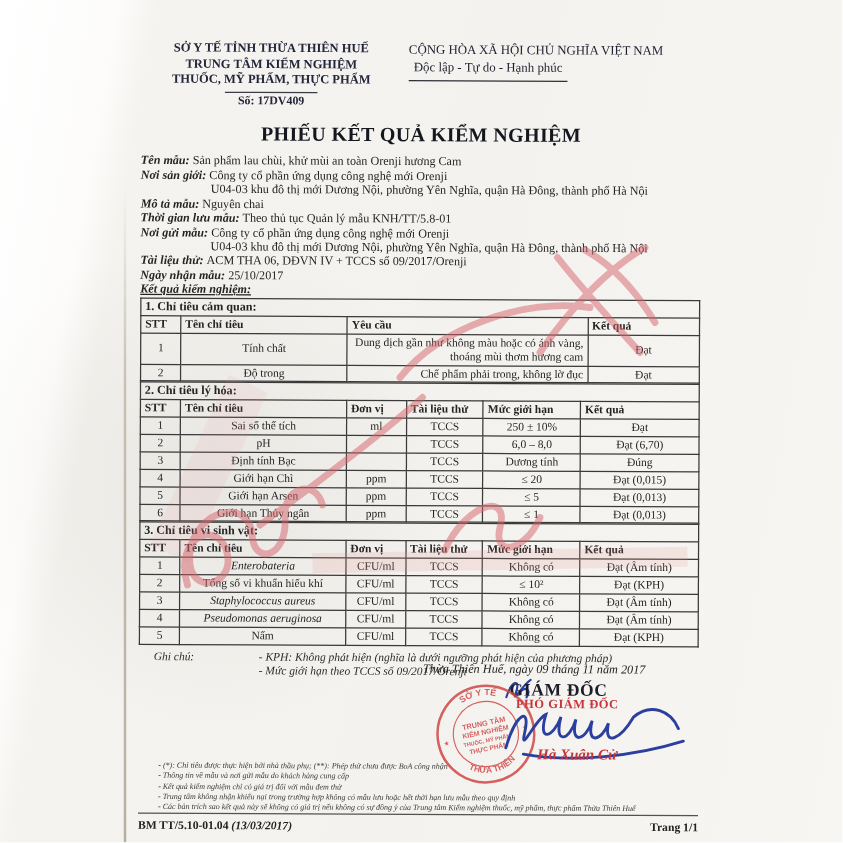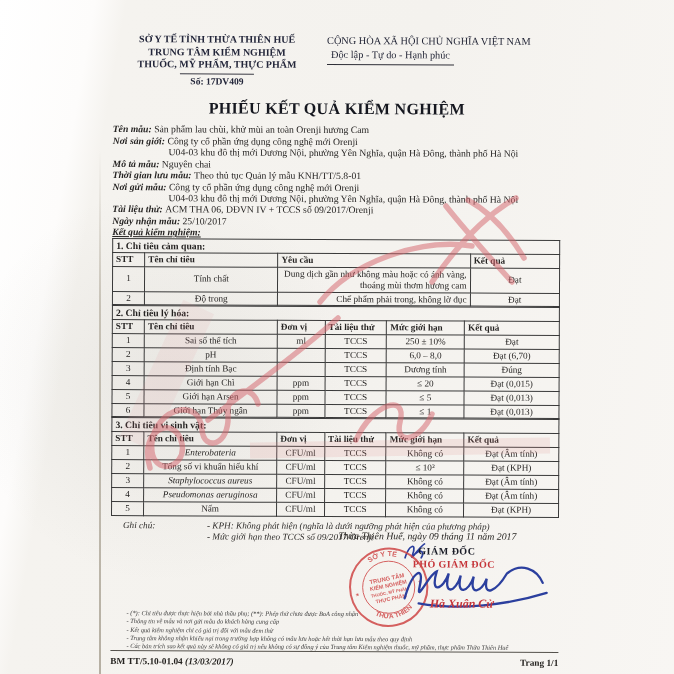--- a/index.html
+++ b/index.html
@@ -35,21 +35,21 @@
   .rtable td:nth-child(2){text-align:center;}
   .t4 td:nth-child(3){text-align:right;}
   .rtable td.it{font-style:italic;}
 
   .notes{display:flex;font-size:9.2px;font-style:italic;margin-top:4px;color:#2e2c2a;}
   .nlbl{width:84px;padding-left:12px;}
   .nlines div{line-height:1.25;}
 
   .date-line{position:absolute;top:496px;left:185px;width:263px;text-align:center;font-style:italic;font-size:9.8px;color:#24221f;}
   .kt-svg{position:absolute;top:505px;left:291px;width:28px;height:24px;}
-  .director{position:absolute;top:511px;left:261px;width:150px;text-align:center;font-weight:bold;font-size:10px;letter-spacing:.5px;color:#1b1d28;}
+  .director{position:absolute;top:511px;left:261px;width:150px;text-align:center;font-weight:bold;font-size:14px;letter-spacing:.5px;color:#1b1d28;}
   .deputy{position:absolute;top:524px;left:258px;width:170px;text-align:center;font-weight:bold;font-size:10px;letter-spacing:.4px;color:#c5353a;}
   .stamp-svg{position:absolute;top:511px;left:236px;width:84px;height:84px;opacity:.85;transform:rotate(-12deg);}
   .sig-svg{position:absolute;top:520px;left:288px;width:160px;height:70px;}
   .signer-name{position:absolute;top:562px;left:271px;width:160px;text-align:center;font-weight:bold;font-style:italic;font-size:12px;color:#c5353a;}
 
   .footnotes{position:absolute;top:576px;left:16px;width:432px;font-size:6.4px;font-style:italic;line-height:1.3;color:#3a3a3a;}
   .bm-row{position:absolute;top:617px;left:0;width:448px;border-top:1px solid #55524c;padding-top:5px;
           display:flex;justify-content:space-between;font-size:9.3px;font-weight:bold;color:#24221f;}
   .bm-date{font-style:italic;font-weight:bold;}
 

